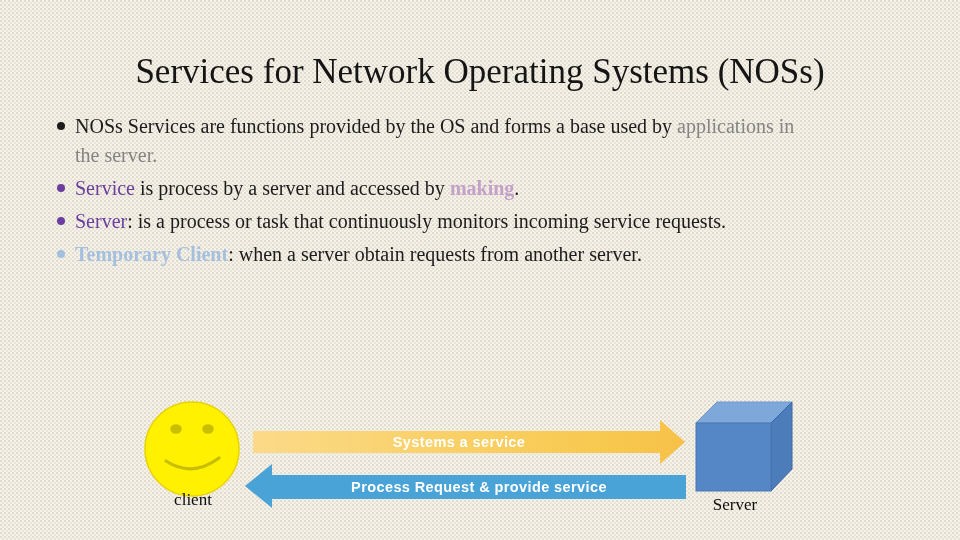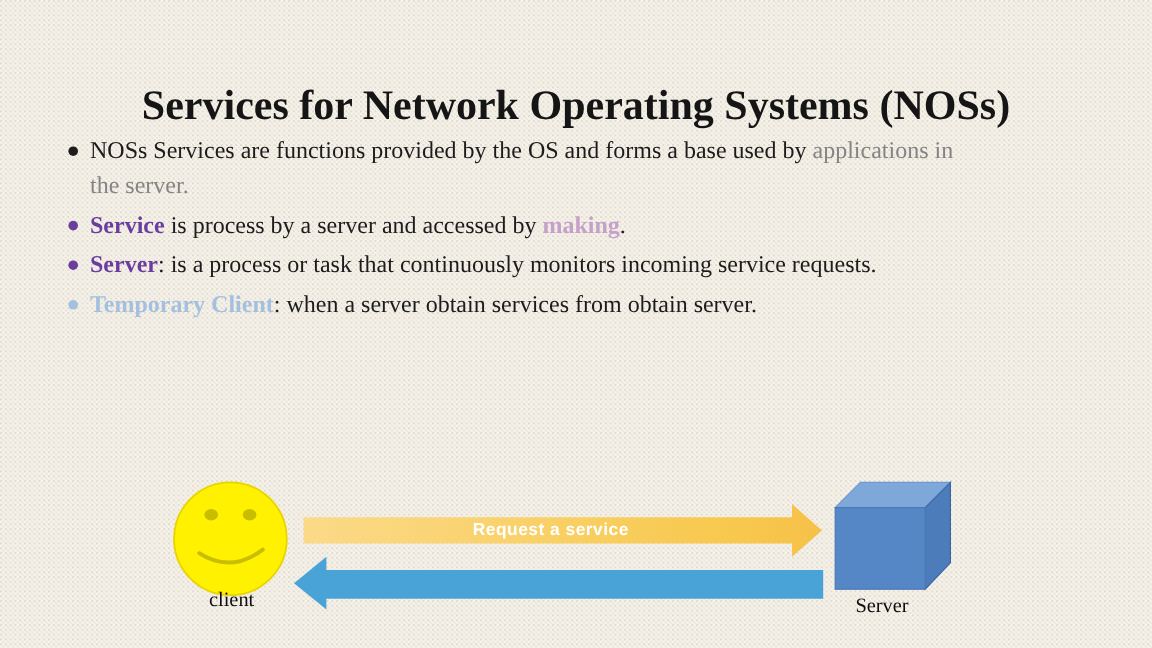--- a/index.html
+++ b/index.html
@@ -13,41 +13,40 @@
     background-image:
       radial-gradient(circle at 1px 1px, #e2dccc 0.8px, transparent 1.1px),
       radial-gradient(circle at 1px 1px, #eae4d6 0.8px, transparent 1.1px);
     background-size:4px 4px;
     background-position:0 0,2px 2px;
   }
   .title{
     position:absolute;left:0;top:49px;width:960px;
     text-align:center;
     font-family:"Liberation Serif",serif;
-    font-weight:bold;font-size:35px;line-height:46px;
+    font-weight:normal;font-size:35px;line-height:46px;
     color:#151515;
-    margin-top:16px;
   }
   .bullets{
     position:absolute;left:52px;top:112px;width:912px;
     font-size:20px;line-height:29px;color:#1c1c1c;
   }
   .bullet-row{
     position:relative;padding-left:23px;margin:0 0 4px 0;
     white-space:nowrap;
   }
   .bullet-row .dot{
     position:absolute;left:5px;top:10px;width:8px;height:8px;border-radius:50%;
   }
   .dot-black{background:#1c1c1c;}
   .dot-purple{background:#6a3d9e;}
   .dot-blue{background:#a3c0e0;}
   .seg-plain{color:#1c1c1c;}
   .seg-gray{color:#848484;}
-  .seg-purple-bold{color:#6a3d9e;font-weight:bold;}
+  .seg-purple-bold{color:#6a3d9e;font-weight:normal;}
   .seg-pink-bold{color:#c4a1c9;font-weight:bold;}
   .seg-blue-bold{color:#a5c0df;font-weight:bold;margin-top:28px;}
   .diagram-svg{position:absolute;left:0;top:0;width:960px;height:540px;}
   .arrow-label{
     position:absolute;
     font-family:"Liberation Sans",sans-serif;
     font-weight:bold;color:#ffffff;text-align:center;
     font-size:14.5px;letter-spacing:0.4px;
   }
   .request-label{left:258px;top:431px;width:402px;height:22px;line-height:23px;}
@@ -81,21 +80,21 @@
     </div>
 
 
     <div class="bullet-row">
       <span class="dot dot-purple"></span>
       <span class="seg-purple-bold">Server</span><span class="seg-plain">: is a process or task that continuously monitors incoming service requests.</span>
     </div>
 
     <div class="bullet-row">
       <span class="dot dot-blue"></span>
-      <span class="seg-blue-bold">Temporary Client</span><span class="seg-plain">: when a server obtain services from obtain server.</span>
+      <span class="seg-blue-bold">Temporary Client</span><span class="seg-plain">: when a server obtain requests from another server.</span>
     </div>
 
   </div>
 
   <svg class="diagram-svg" viewBox="0 0 960 540">
     <defs>
       <linearGradient id="gy" x1="0" y1="0" x2="1" y2="0">
         <stop offset="0" stop-color="#fbda88"></stop>
         <stop offset="0.8" stop-color="#f8c94f"></stop>
         <stop offset="1" stop-color="#f7c148"></stop>
@@ -113,17 +112,18 @@
 
     <polygon points="245,486 272,464 272,475 686,475 686,499 272,499 272,508" fill="#49a3d7"></polygon>
 
     <g>
       <polygon points="696,423 717,402 792,402 771,423" fill="#7ea8da" stroke="#6d99d0" stroke-width="1"></polygon>
       <polygon points="771,423 792,402 792,469 771,491" fill="#4c7cba" stroke="#3b66a8" stroke-width="1"></polygon>
       <rect x="696" y="423" width="75" height="68" fill="#5587c6" stroke="#4a77b5" stroke-width="1"></rect>
     </g>
   </svg>
 
-  <div class="arrow-label request-label">Request a service</div>
+  <div class="arrow-label request-label">Systems a service</div>
+  <div class="arrow-label response-label">Process Request &amp; provide service</div>
   <div class="caption client-caption">client</div>
   <div class="caption server-caption">Server</div>
 
 </div>
 
 </body></html>

